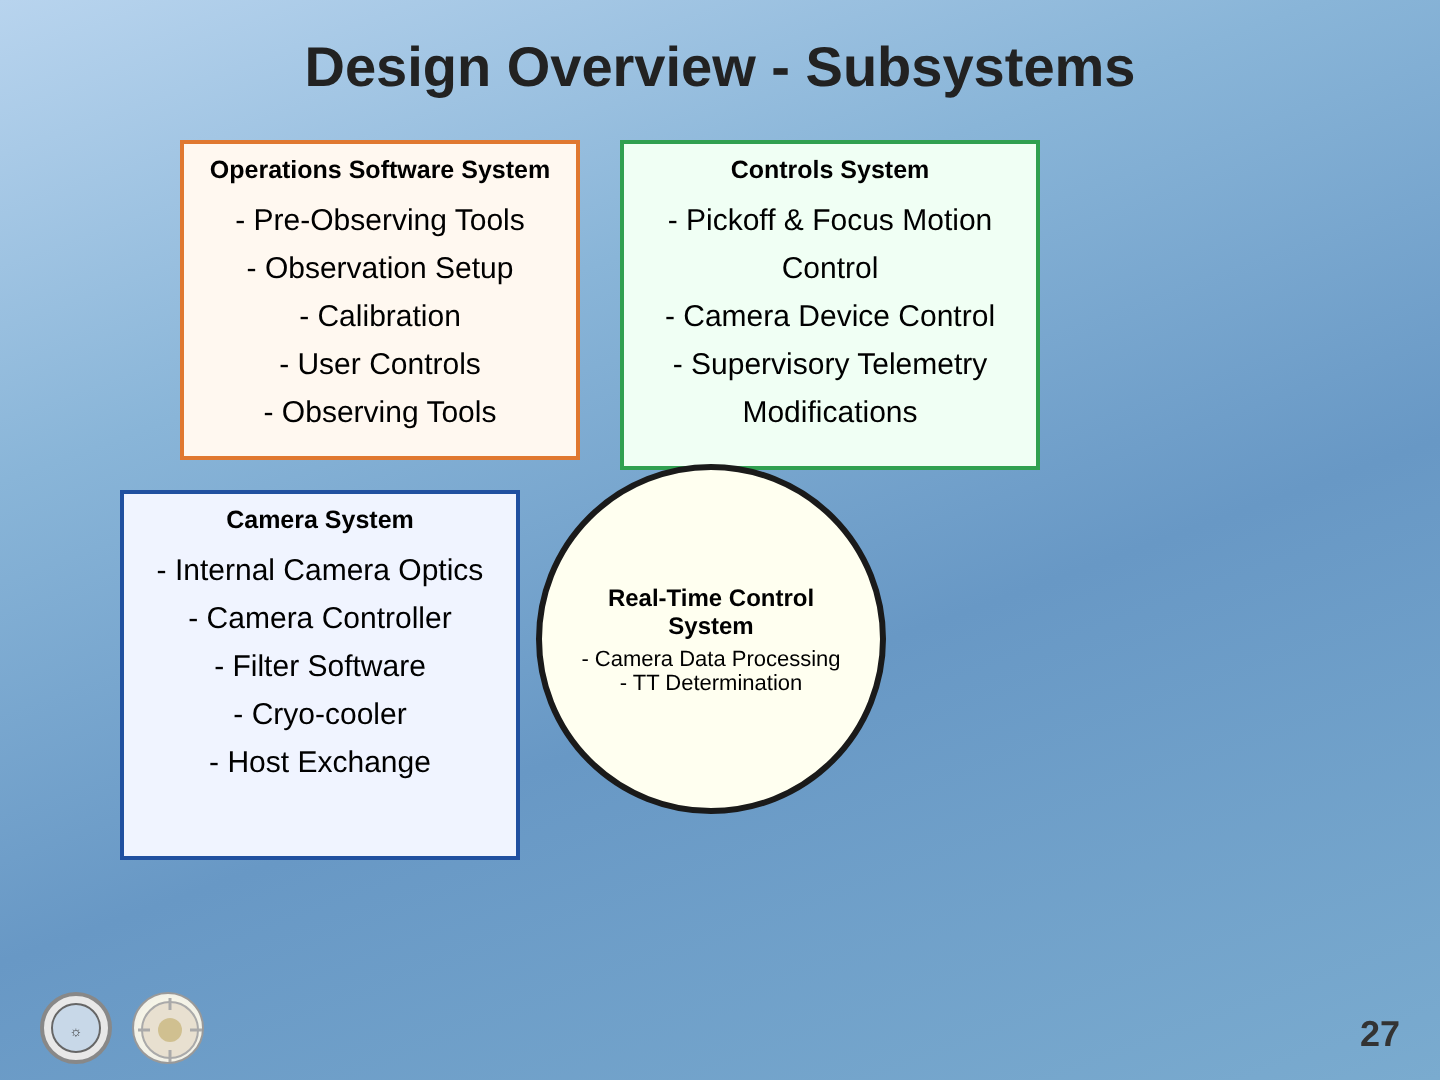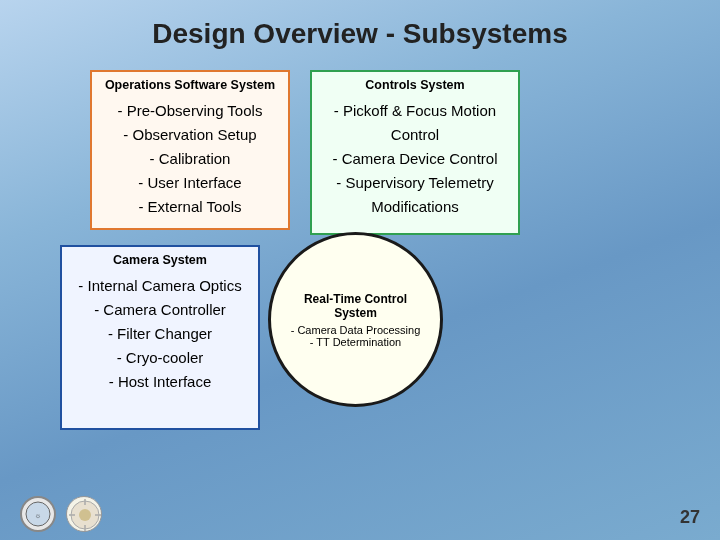--- a/index.html
+++ b/index.html
@@ -185,42 +185,42 @@
   <div class="page-title">Design Overview - Subsystems</div>
 
   <div class="diagram-area">
 
     <div class="box box-orange box-ops">
       <div class="box-title">Operations Software System</div>
       <div class="box-content">
         <div>- Pre-Observing Tools</div>
         <div>- Observation Setup</div>
         <div>- Calibration</div>
-        <div>- User Interface</div>
-        <div>- External Tools</div>
+        <div>- User Controls</div>
+        <div>- Observing Tools</div>
       </div>
     </div>
 
     <div class="box box-green box-controls">
       <div class="box-title">Controls System</div>
       <div class="box-content">
         <div>- Pickoff &amp; Focus Motion Control</div>
         <div>- Camera Device Control</div>
         <div>- Supervisory Telemetry Modifications</div>
       </div>
     </div>
 
     <div class="box box-blue-dark box-camera">
       <div class="box-title">Camera System</div>
       <div class="box-content">
         <div>- Internal Camera Optics</div>
         <div>- Camera Controller</div>
-        <div>- Filter Changer</div>
+        <div>- Filter Software</div>
         <div>- Cryo-cooler</div>
-        <div>- Host Interface</div>
+        <div>- Host Exchange</div>
       </div>
     </div>
 
     <div class="circle-realtime">
       <div class="circle-title">Real-Time Control System</div>
       <div>
         <div>- Camera Data Processing</div>
         <div>- TT Determination</div>
       </div>
     </div>

